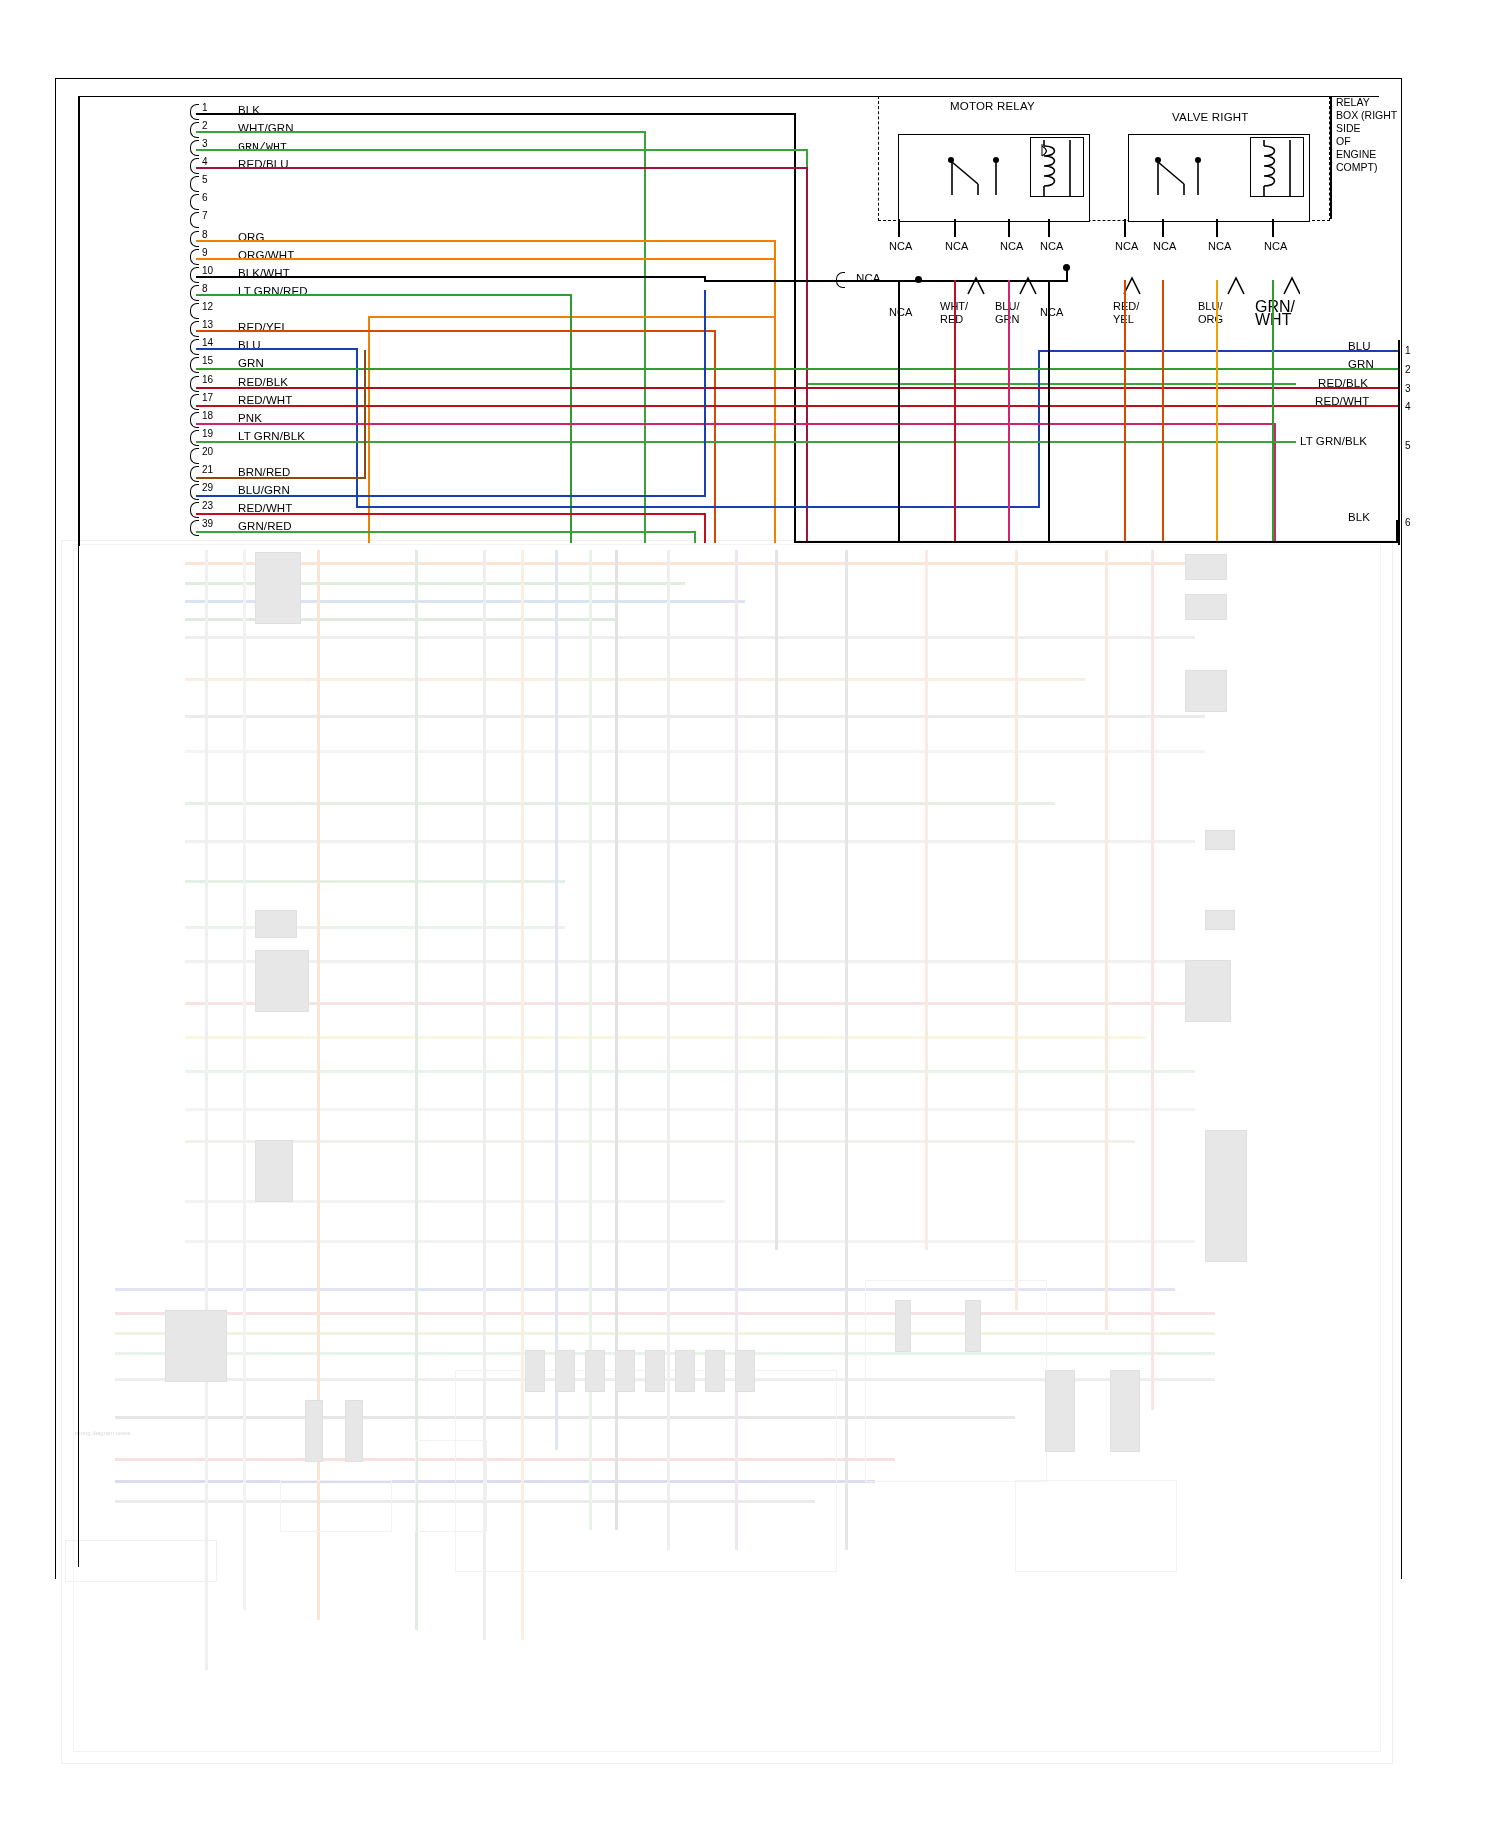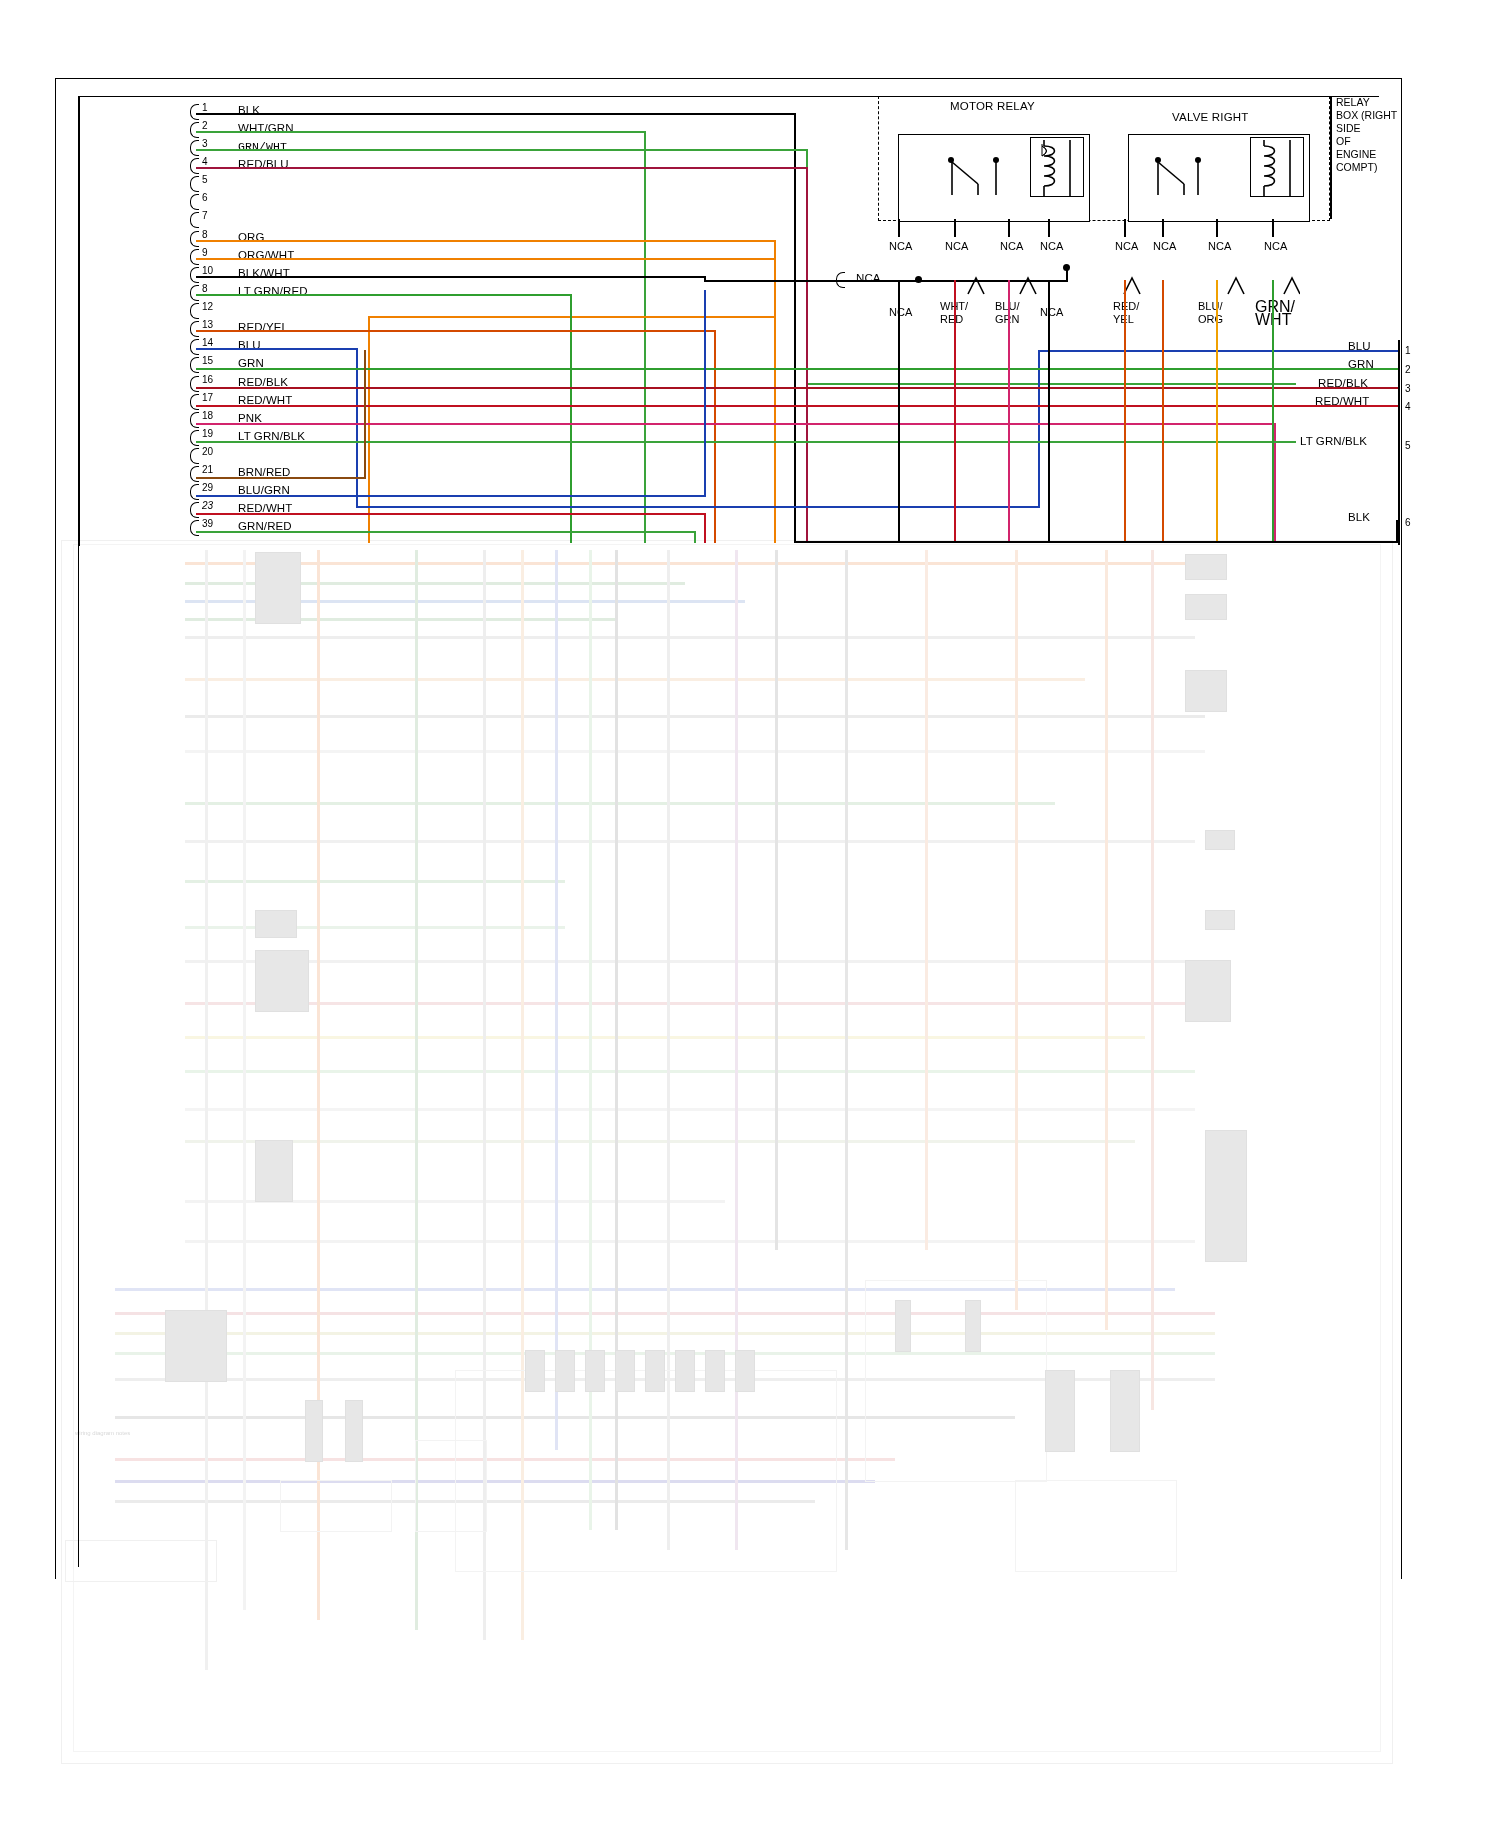--- a/index.html
+++ b/index.html
@@ -338,21 +338,21 @@
     <div class="hline" style="left:196px;top:477px;width:170px;background:#8a4a10;"></div>
     <div class="vline" style="left:364px;top:350px;height:127px;background:#8a4a10;"></div>
 
     <div class="pinbracket" style="left:190px;top:484px;"></div>
     <div class="num" style="left:202px;top:482px;">29</div>
     <div class="lbl" style="left:238px;top:484px;">BLU/GRN</div>
     <div class="hline" style="left:196px;top:495px;width:510px;background:#1a3fb0;"></div>
     <div class="vline" style="left:704px;top:290px;height:205px;background:#1a3fb0;"></div>
 
     <div class="pinbracket" style="left:190px;top:502px;"></div>
-    <div class="num" style="left:202px;top:500px;font-style:italic;">23</div>
+    <div class="num" style="left:202px;top:500px;">23</div>
     <div class="lbl" style="left:238px;top:502px;">RED/WHT</div>
     <div class="hline" style="left:196px;top:513px;width:510px;background:#c01020;"></div>
     <div class="vline" style="left:704px;top:513px;height:30px;background:#c01020;"></div>
 
     <div class="pinbracket" style="left:190px;top:520px;"></div>
     <div class="num" style="left:202px;top:518px;">39</div>
     <div class="lbl" style="left:238px;top:520px;">GRN/RED</div>
     <div class="hline" style="left:196px;top:531px;width:500px;background:#3aa33a;"></div>
     <div class="vline" style="left:694px;top:531px;height:12px;background:#3aa33a;"></div>
 

